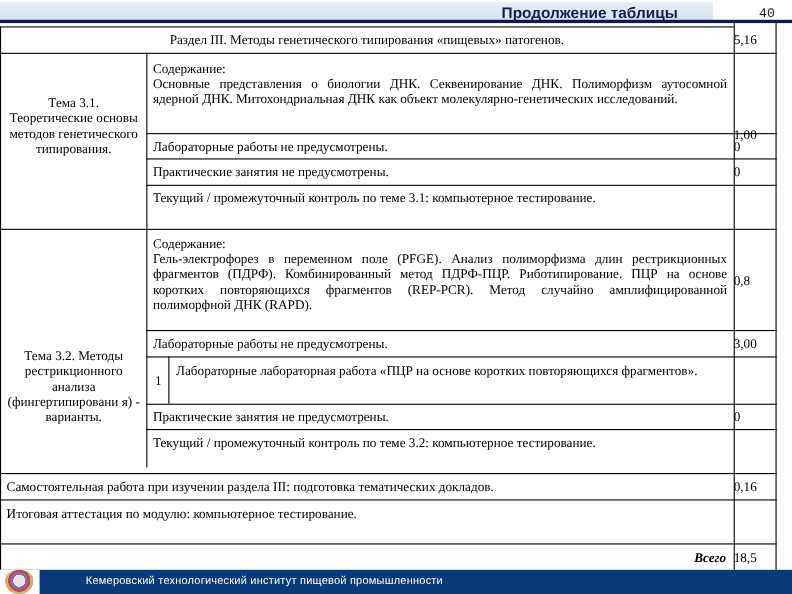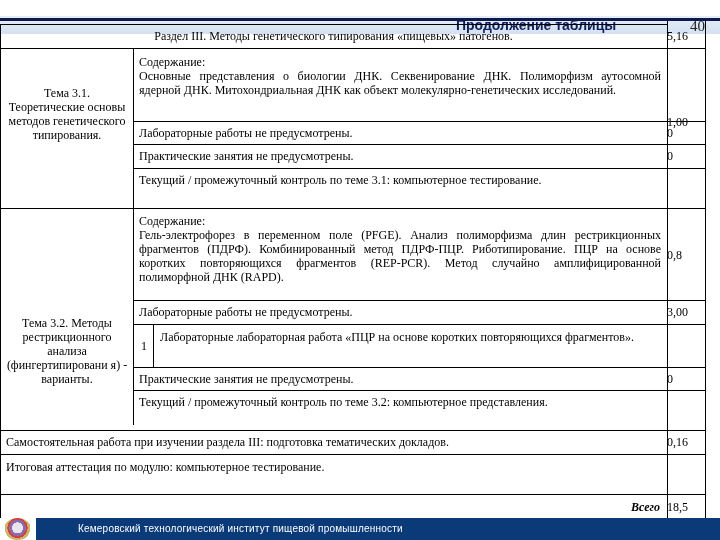--- a/index.html
+++ b/index.html
@@ -1,30 +1,30 @@
 <!DOCTYPE html>
 <html><head>
   <meta charset="utf-8">
   <style>
     * { box-sizing: border-box; margin: 0; padding: 0; }
     html, body { width: 720px; height: 540px; overflow: hidden; background: #ffffff; }
     body { position: relative; font-family: "Liberation Serif", "DejaVu Serif", serif; color: #000; }
 
     .topbar {
-      position: absolute; left: 0; top: 16px; width: 720px; height: 18px;
+      position: absolute; left: 0; top: 2px; width: 648px; height: 18px;
       background: linear-gradient(#e6eef8, #d4e1f1);
     }
     .topbar .title {
       position: absolute; left: 456px; top: 0; height: 18px; line-height: 18px;
       font-family: "Liberation Sans", "DejaVu Sans", sans-serif; font-weight: bold;
       font-size: 14px; color: #0f1f5a;
     }
     .topbar .pageno {
       position: absolute; left: 690px; top: 1px; height: 18px; line-height: 18px;
-      font-family: Liberation Serif, serif; font-size: 15px; color: #222;
+      font-family: Liberation Mono, monospace; font-size: 12px; color: #222;
     }
     .topline { position: absolute; left: 0; top: 18px; width: 720px; height: 3px; background: #0e1a4e; }
 
     .footer {
       position: absolute; left: 0; top: 518px; width: 720px; height: 22px;
       background: #0b3a78;
     }
     .footer .logo-bg { position: absolute; left: 0; top: 0; width: 36px; height: 22px; background: #ffffff; }
     .footer .logo {
       position: absolute; left: 4px; top: 0px; width: 27px; height: 22px; border-radius: 50%;
@@ -98,21 +98,21 @@
 
   <div class="line v" style="left:153px;top:324px;height:43px;"></div>
   <div class="cell center" style="left:135px;top:339px;width:18px;">1</div>
   <div class="cell justify" style="left:160px;top:330px;width:501px;">Лабораторные лабораторная работа «ПЦР на основе коротких повторяющихся фрагментов».</div>
   <div class="line h" style="left:133px;top:367px;width:573px;"></div>
 
   <div class="cell" style="left:139px;top:372px;width:522px;">Практические занятия не предусмотрены.</div>
   <div class="cell num" style="left:667px;top:372px;width:38px;">0</div>
   <div class="line h" style="left:133px;top:390px;width:573px;"></div>
 
-  <div class="cell" style="left:139px;top:395px;width:522px;">Текущий / промежуточный контроль по теме 3.2: компьютерное представления.</div>
+  <div class="cell" style="left:139px;top:395px;width:522px;">Текущий / промежуточный контроль по теме 3.2: компьютерное тестирование.</div>
   <div class="line h" style="left:0;top:430px;width:706px;"></div>
 
   <div class="cell" style="left:6px;top:435px;width:655px;">Самостоятельная работа при изучении раздела III: подготовка тематических докладов.</div>
   <div class="cell num" style="left:667px;top:435px;width:38px;">0,16</div>
   <div class="line h" style="left:0;top:454px;width:706px;"></div>
 
   <div class="cell" style="left:6px;top:460px;width:655px;">Итоговая аттестация по модулю: компьютерное тестирование.</div>
   <div class="line h" style="left:0;top:494px;width:706px;"></div>
 
   <div class="cell" style="left:600px;top:500px;width:60px;text-align:right;font-weight:bold;font-style:italic;">Всего</div>

